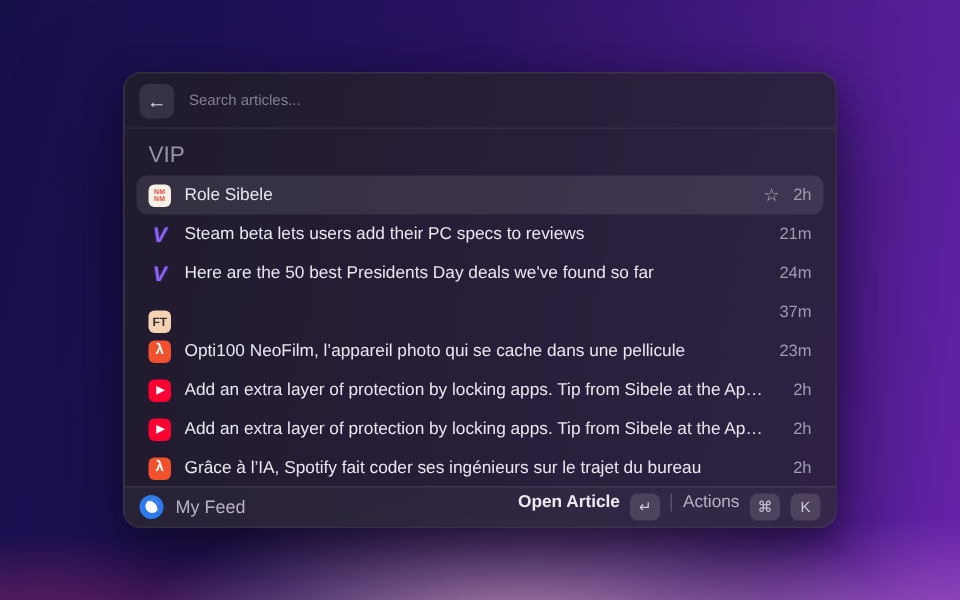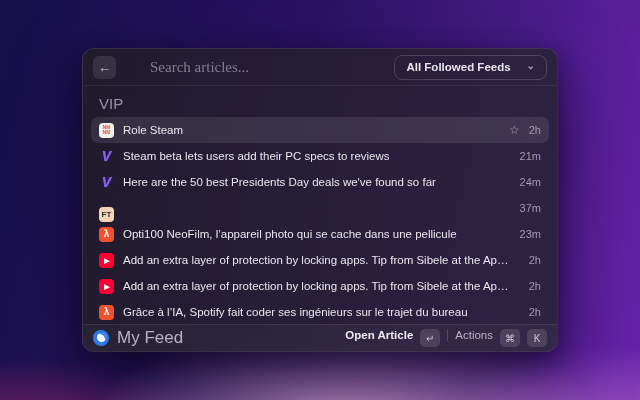--- a/index.html
+++ b/index.html
@@ -20,21 +20,21 @@
     box-shadow: 0 30px 70px rgba(12,6,28,.6), 0 8px 25px rgba(12,6,28,.45);
     overflow:hidden;
     color:#eae7ef;
   }
   .header { height:37px; display:flex; align-items:center; gap:10px; padding:0 10px;
             border-bottom:1px solid rgba(255,255,255,.07); }
   .back { width:23px; height:23px; border:none; border-radius:6px; background:rgba(255,255,255,.1);
           color:#d6d1df; font-size:13px; line-height:1; cursor:pointer; flex:0 0 auto;
           display:flex; align-items:center; justify-content:center; font-family:inherit; }
   .search { flex:1; background:transparent; border:none; outline:none; color:#ece9f1;
-            font-size:15px; font-family:Liberation Serif, serif;margin-left:24px; }
+            font-size:10px; font-family:Liberation Sans, sans-serif; }
   .search::placeholder { color:#847e93; }
   .dropdown { height:25px; display:flex; align-items:center; gap:16px; padding:0 11px;
               border:1px solid rgba(255,255,255,.16); border-radius:8px; font-size:11.5px;
               color:#e8e4ee; font-weight:bold; cursor:pointer; flex:0 0 auto; }
   .dropdown .chev { font-size:10px; color:#b0a9be; line-height:.5; transform:translateY(-2px); }
   .list { padding:3px 8px 0; }
   .sec-label { font-size:15px; color:#9a93a8; padding:6px 8px 5px; }
   .row { height:26px; display:flex; align-items:center; gap:9px; padding:0 8px; border-radius:7px; cursor:pointer; }
   .row.selected { background:rgba(255,255,255,.095); }
   .icon { width:15px; height:15px; border-radius:4px; flex:0 0 auto;
@@ -50,52 +50,48 @@
   .row .grow { flex:1; }
   .row .star { font-size:12px; color:#b3abc0; flex:0 0 auto; }
   .row .time { font-size:11px; color:#a29aaf; flex:0 0 auto; }
   .footer { position:absolute; left:0; right:0; bottom:0; height:27px;
             display:flex; align-items:center; gap:8px; padding:0 10px;
             background:rgba(255,255,255,.03); border-top:1px solid rgba(255,255,255,.08); }
   .app-ic { width:16px; height:16px; border-radius:50%; background:#2d7bea; position:relative; flex:0 0 auto; }
   .app-ic::after { content:""; position:absolute; left:4px; top:3px; width:9px; height:9px;
                    border-radius:50%; background:#fff;
                    box-shadow:-2px 2px 0 -1px #2d7bea inset; }
-  .app-name { font-size:17px; color:#b9b2c5; }
+  .app-name { font-size:12px; color:#b9b2c5; }
   .f-right { margin-left:auto; display:flex; align-items:flex-start; gap:7px; }
   .f-action { font-size:11.5px; font-weight:bold; color:#edeaf2; }
   .f-action.dim { font-weight:normal; color:#b9b2c5; }
   .key { height:18px; min-width:20px; padding:0 4px; border-radius:5px;
          background:rgba(255,255,255,.13); color:#cfc9da; font-size:10px;
          display:flex; align-items:center; justify-content:center; }
   .f-sep { width:1px; height:12px; background:rgba(255,255,255,.18); }
 </style>
 </head>
 <body>
 
 <div class="bg">
   <div class="window">
 
     <div class="header">
       <button class="back">
         <span>←</span>
       </button>
       <input class="search" placeholder="Search articles..." style="">
-      <div class="dropdown">
-        <span>All Followed Feeds</span>
-        <span class="chev">⌄</span>
-      </div>
     </div>
 
     <div class="list" id="list">
         <div class="sec-label">VIP</div>
         <div class="row selected">
           <span class="icon role_models" style="background: rgb(247, 241, 234); color: rgb(224, 74, 49);">NM
 NM</span>
-          <span class="title">Role Steam</span>
+          <span class="title">Role Sibele</span>
           <span class="grow"></span>
           <span class="star">☆</span>
           <span class="time">2h</span>
         </div>
         <div class="row">
           <span class="icon verge" style="background: transparent; color: rgb(138, 99, 242);">V</span>
           <span class="title">Steam beta lets users add their PC specs to reviews</span>
           <span class="grow"></span>
           <span class="time">21m</span>
         </div>

